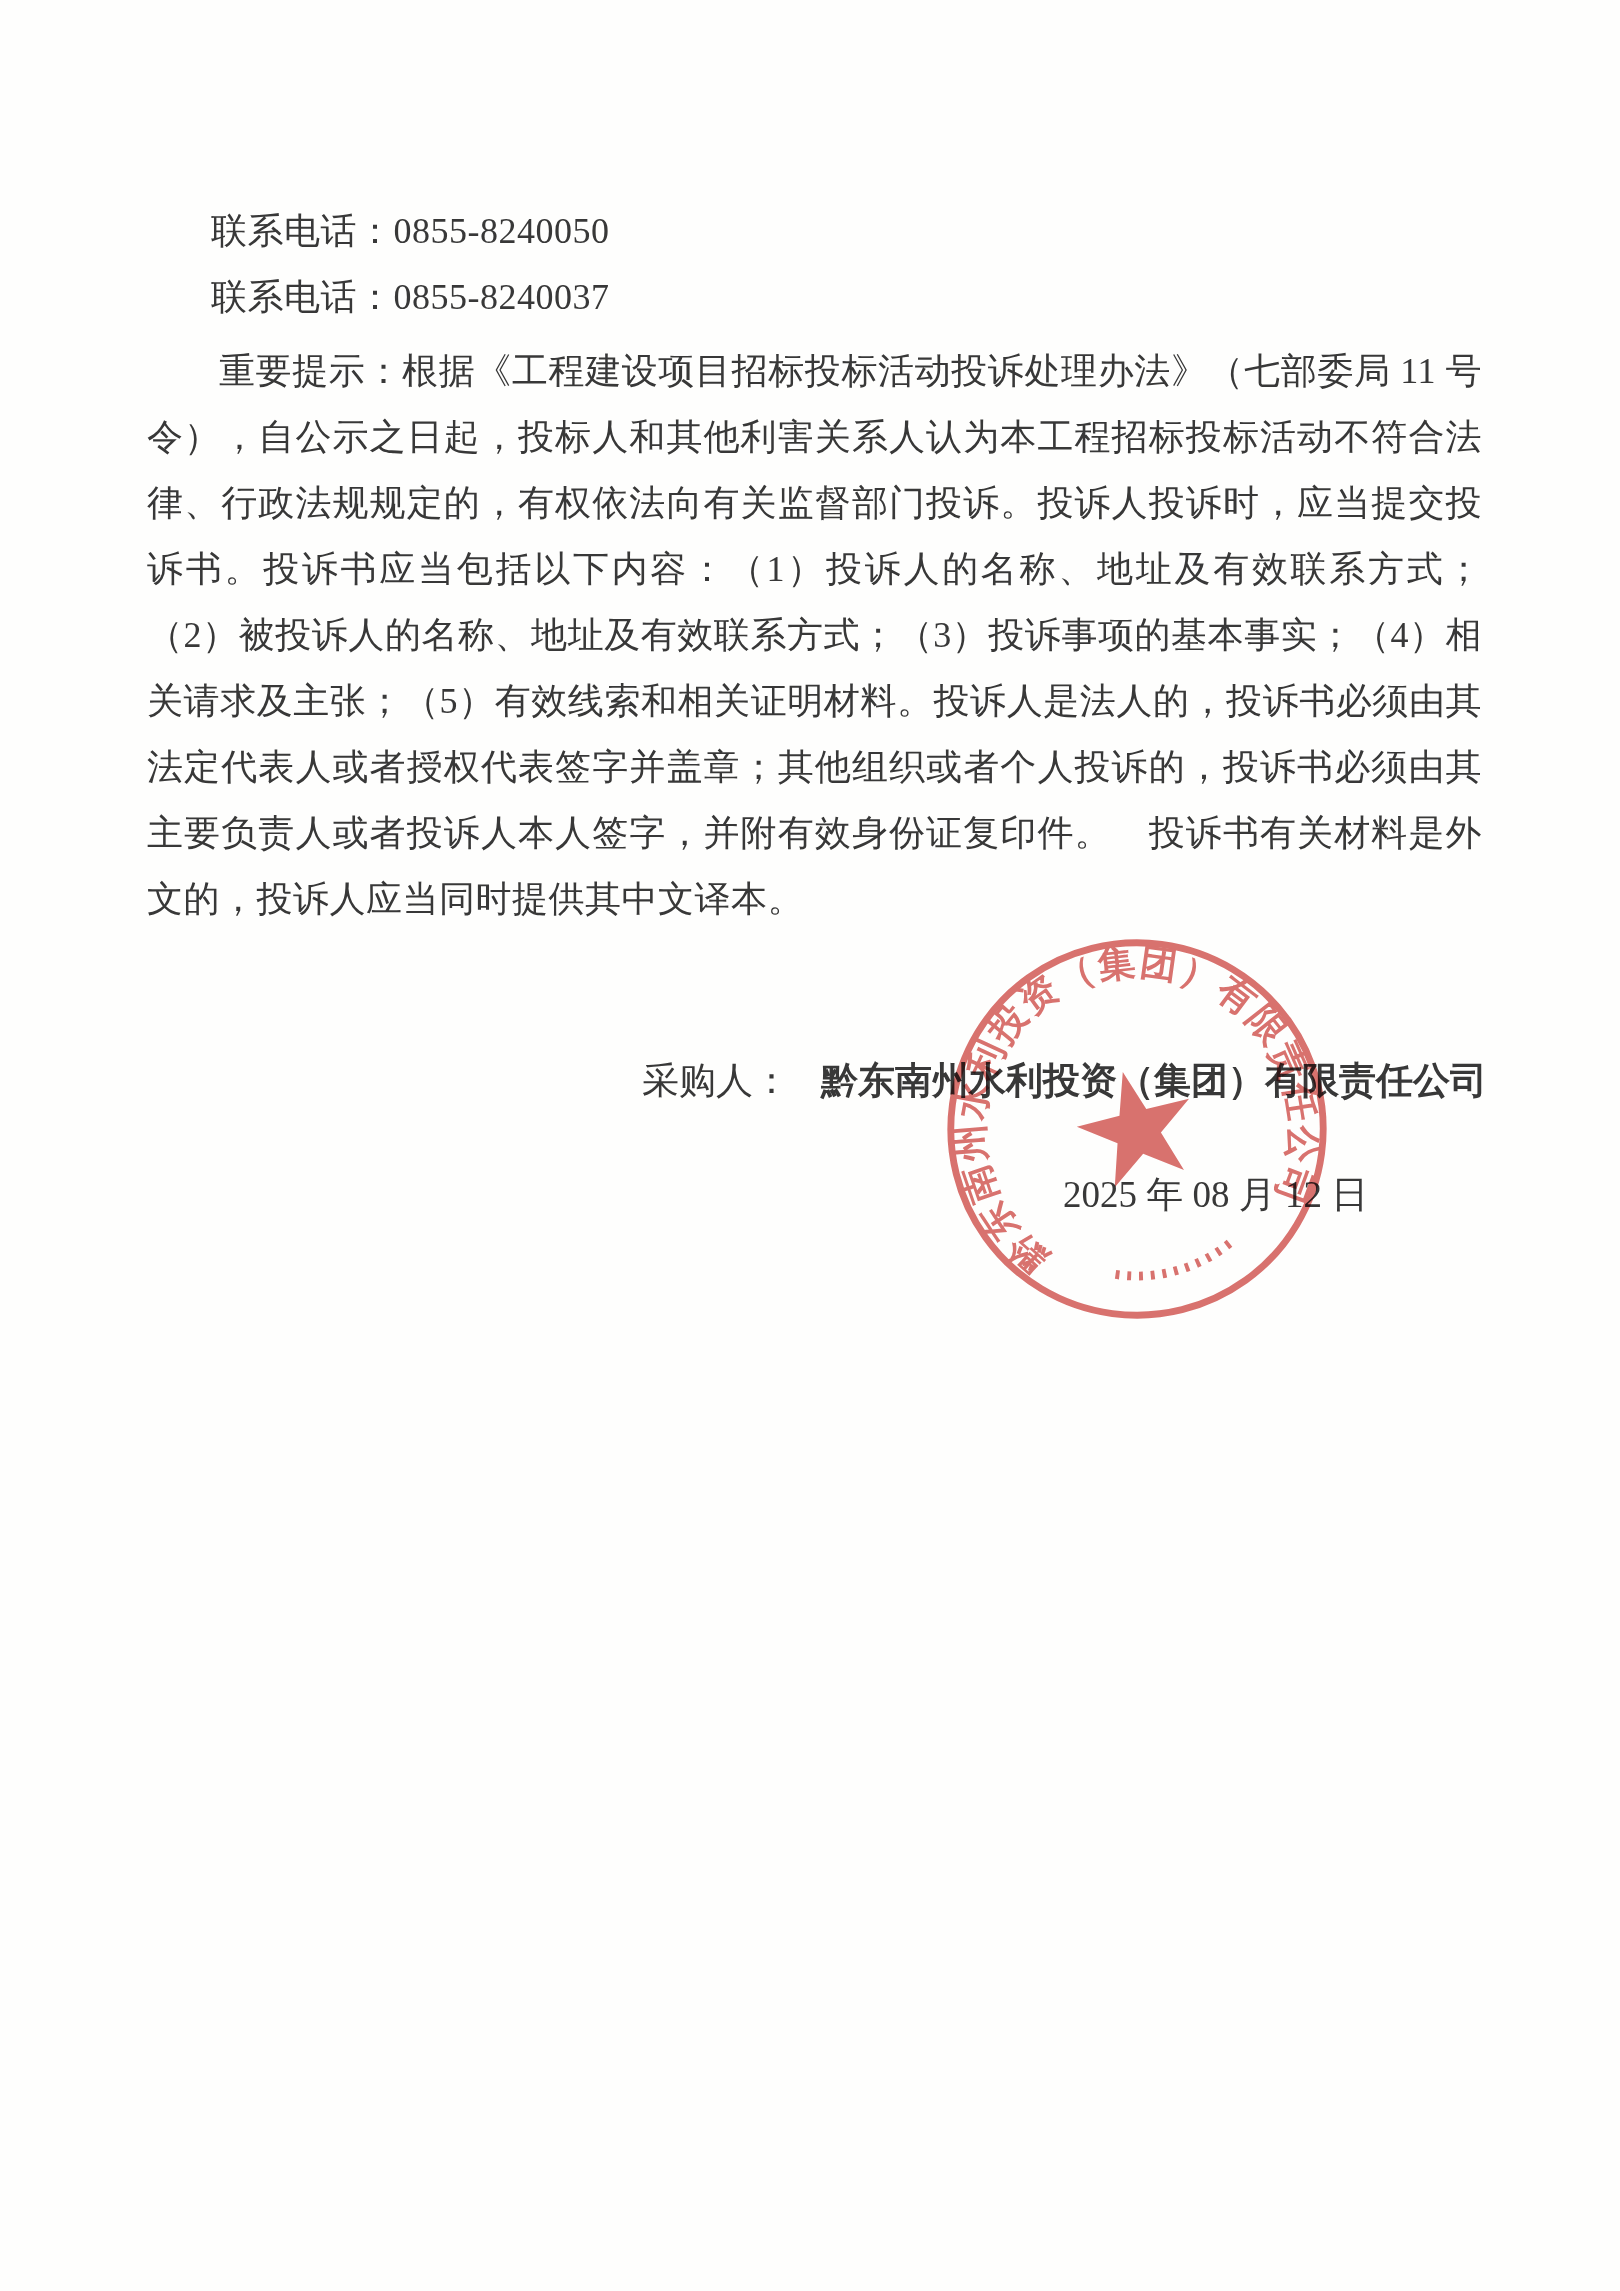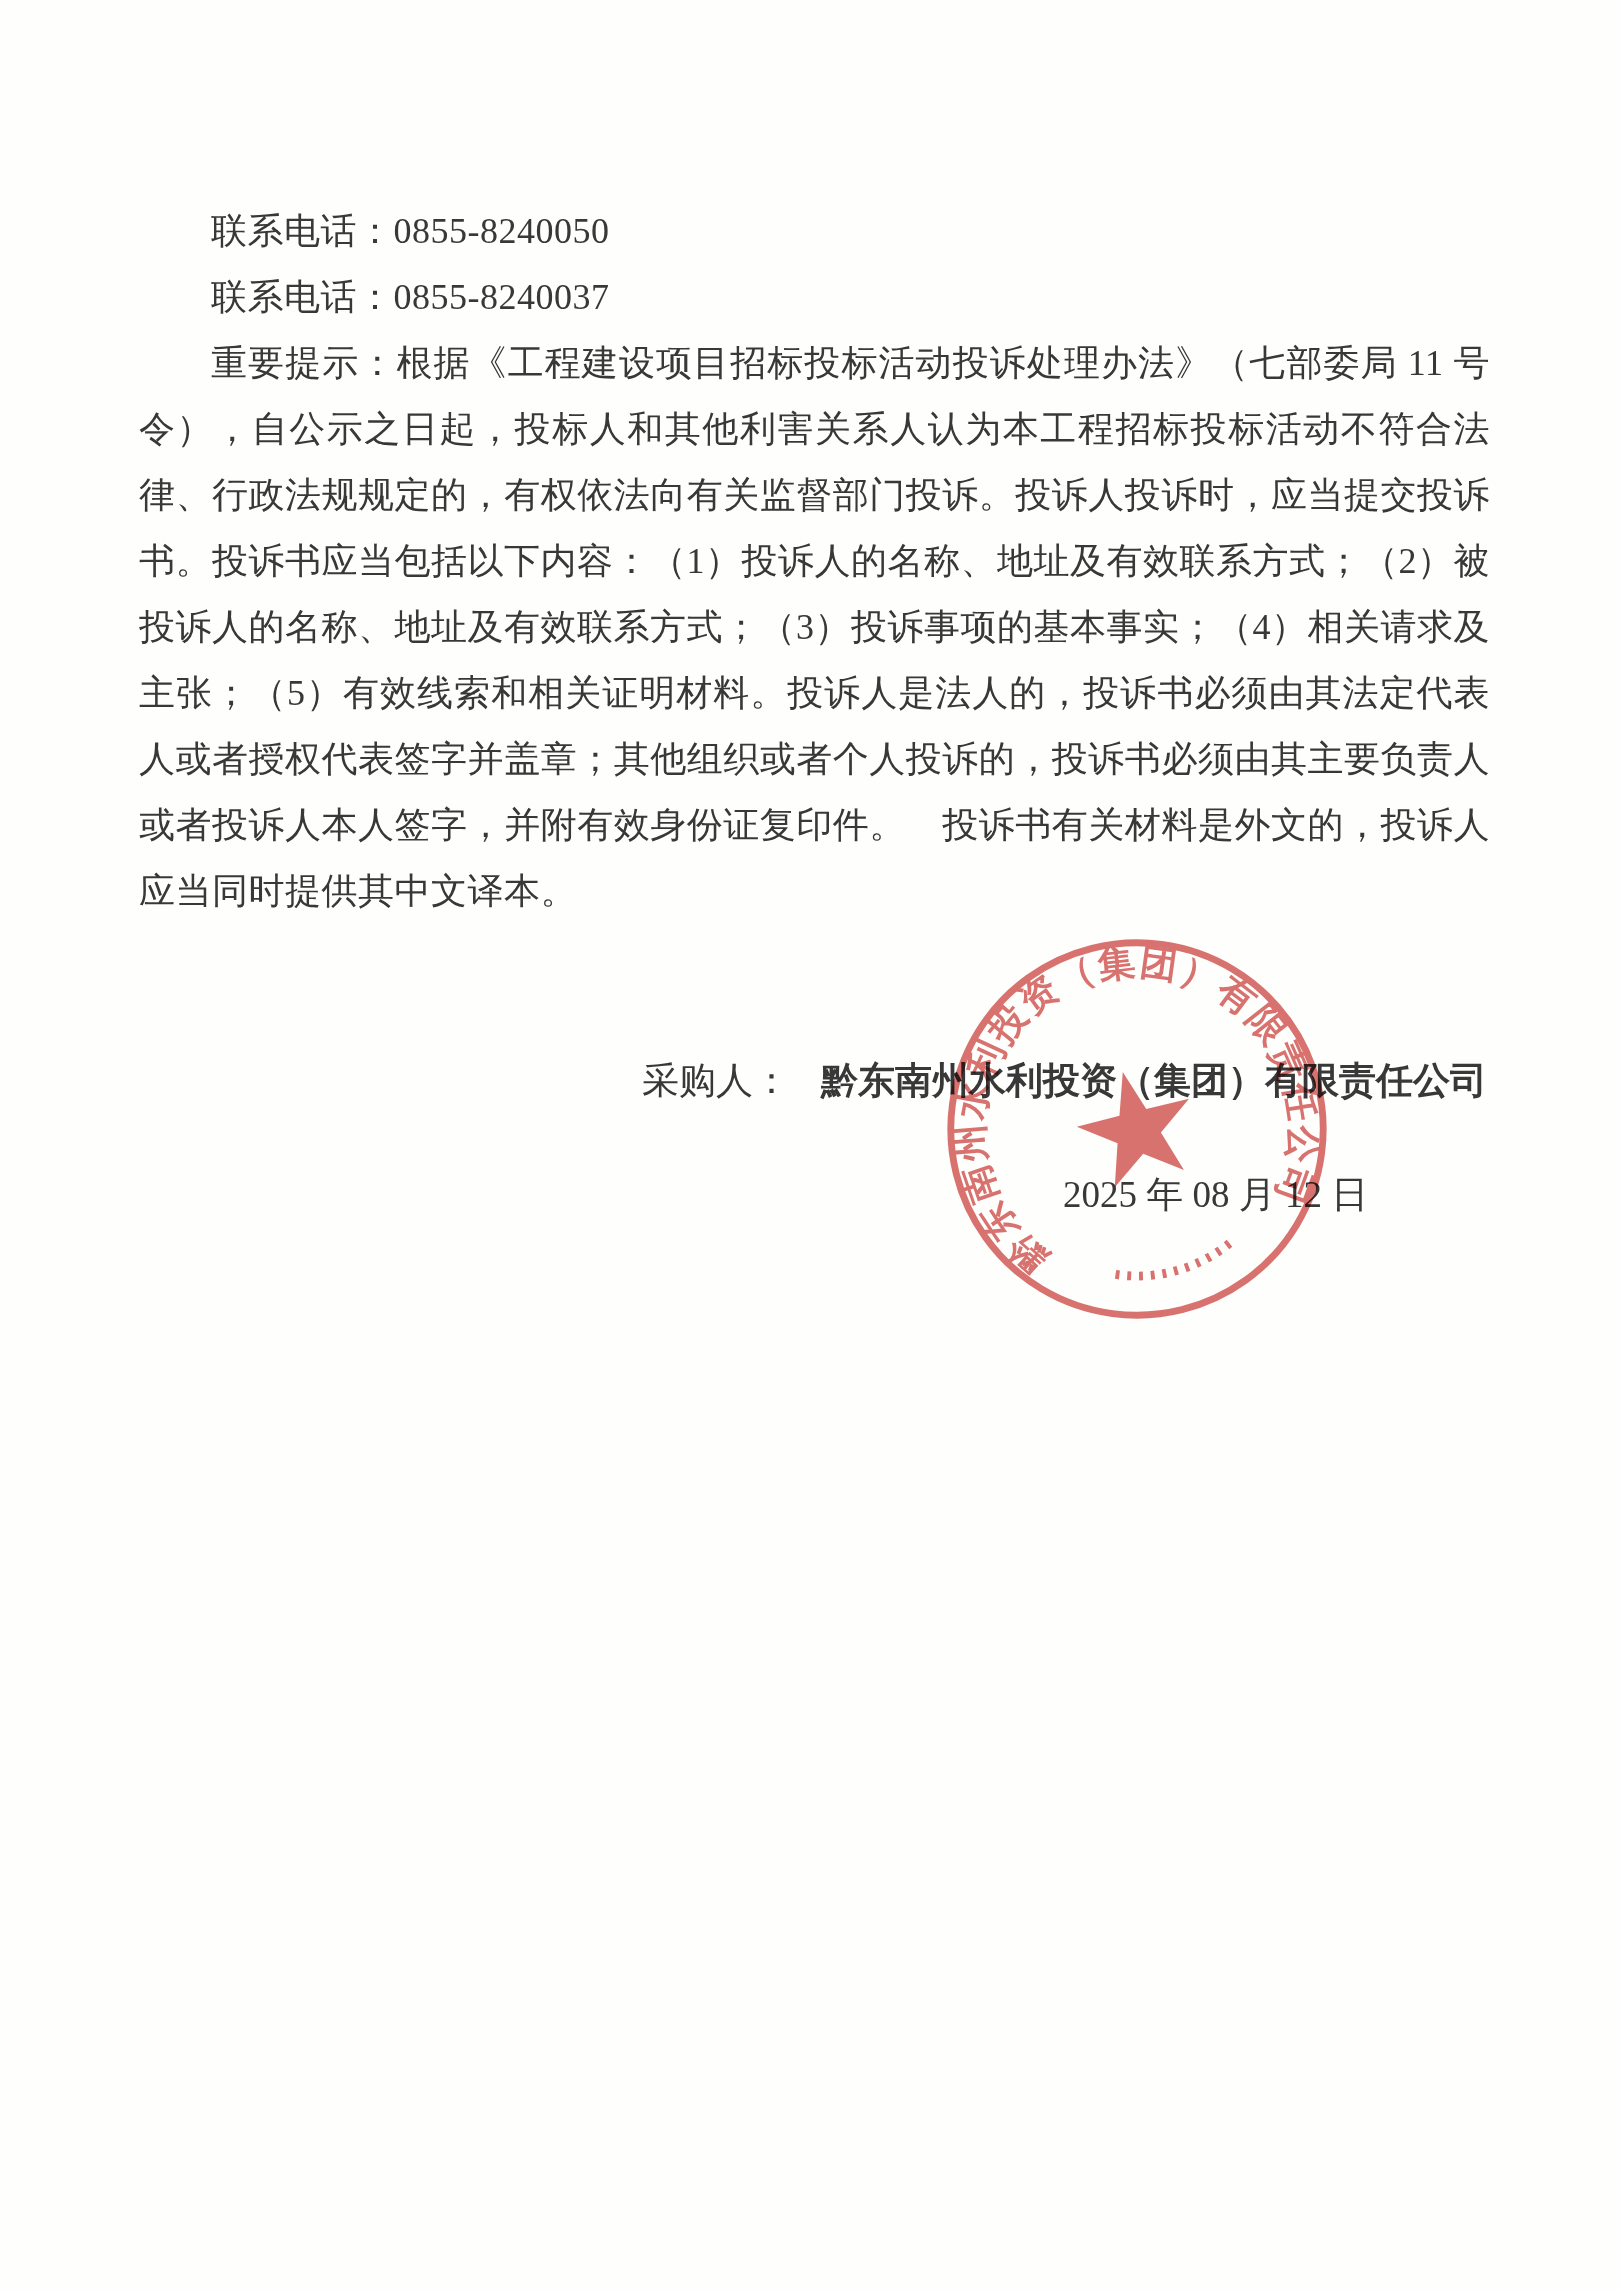--- a/index.html
+++ b/index.html
@@ -27,21 +27,21 @@
     line-height: 66px;
     text-align: justify;
     letter-spacing: 0.5px;
   }
   .doc-line {
     margin: 0;
     text-indent: 2em;
     white-space: nowrap;
   }
   .doc-paragraph {
-    margin: 0;
+    margin: 8px;
     text-indent: 2em;
     word-break: break-all;
     overflow-wrap: break-word;
   }
   
   .signature-line {
     position: absolute;
     left: 642px;
     top: 1056px;
     font-size: 37px;

